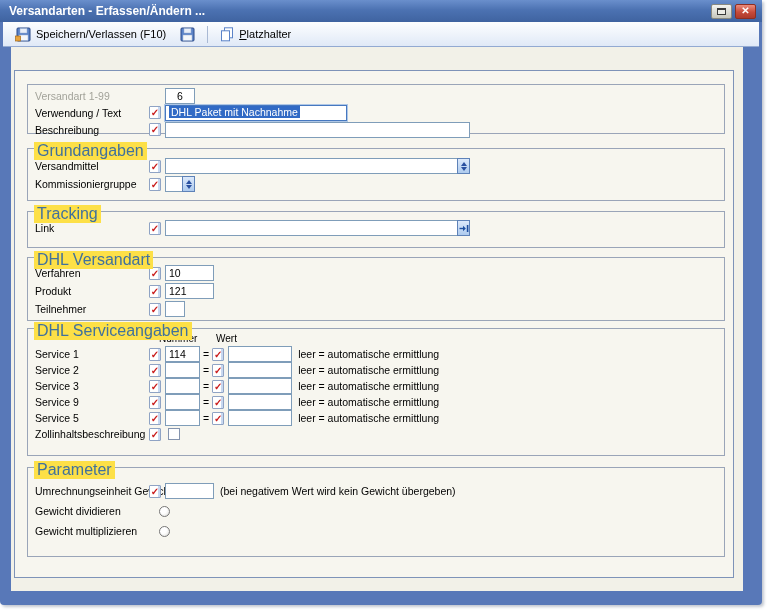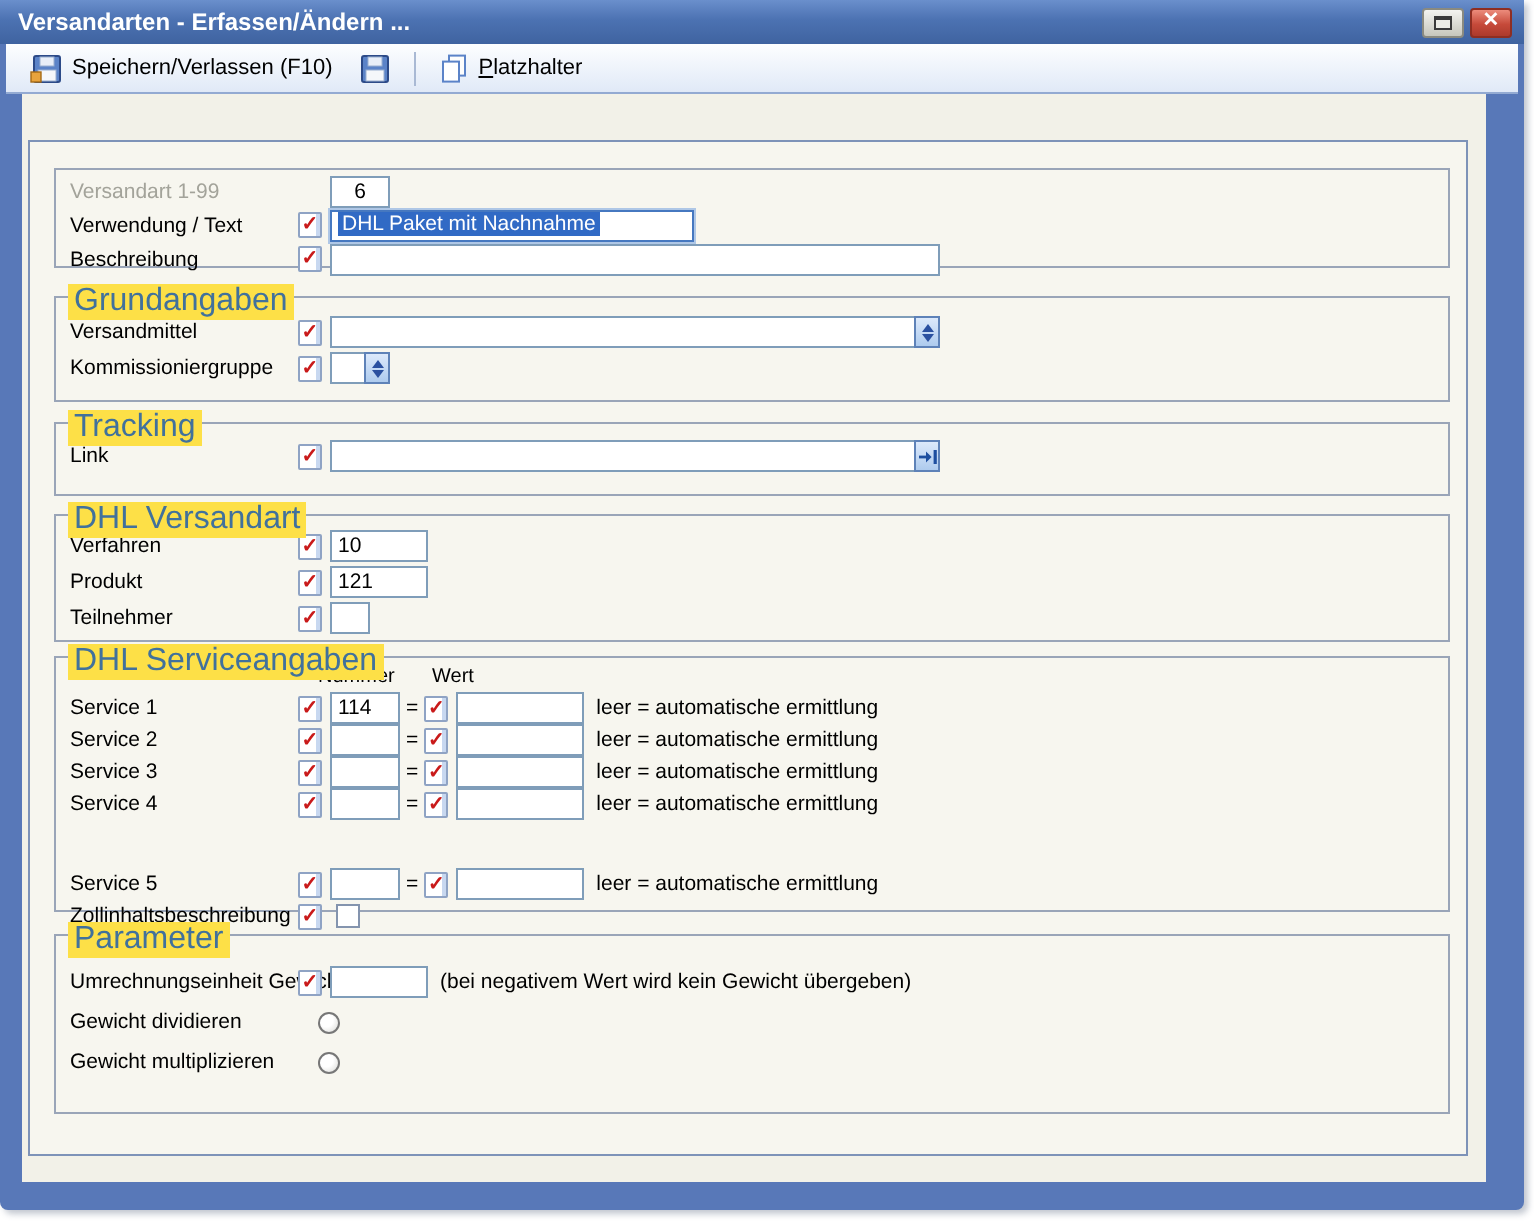--- a/index.html
+++ b/index.html
@@ -279,29 +279,29 @@
         <div class="row" style="height:16px;">
           <span class="lbl">Service 3</span>
           <span class="chk">✓</span>
           <input class="fld w35" value="" style="">
           <span class="eq">=</span>
           <span class="chk">✓</span>
           <input class="fld w64" value="" style="">
           <span class="hint">leer = automatische ermittlung</span>
         </div>
         <div class="row" style="height:16px;">
-          <span class="lbl">Service 4</span>
+          <span class="lbl">Service 9</span>
           <span class="chk">✓</span>
           <input class="fld w35" value="" style="">
           <span class="eq">=</span>
           <span class="chk">✓</span>
           <input class="fld w64" value="" style="">
           <span class="hint">leer = automatische ermittlung</span>
         </div>
-        <div class="row" style="height:16px;margin-top:24px;">
+        <div class="row" style="height:16px;">
           <span class="lbl">Service 5</span>
           <span class="chk">✓</span>
           <input class="fld w35" value="" style="">
           <span class="eq">=</span>
           <span class="chk">✓</span>
           <input class="fld w64" value="" style="">
           <span class="hint">leer = automatische ermittlung</span>
         </div>
         <div class="row" style="height:16px;">
           <span class="lbl">Zollinhaltsbeschreibung</span>

